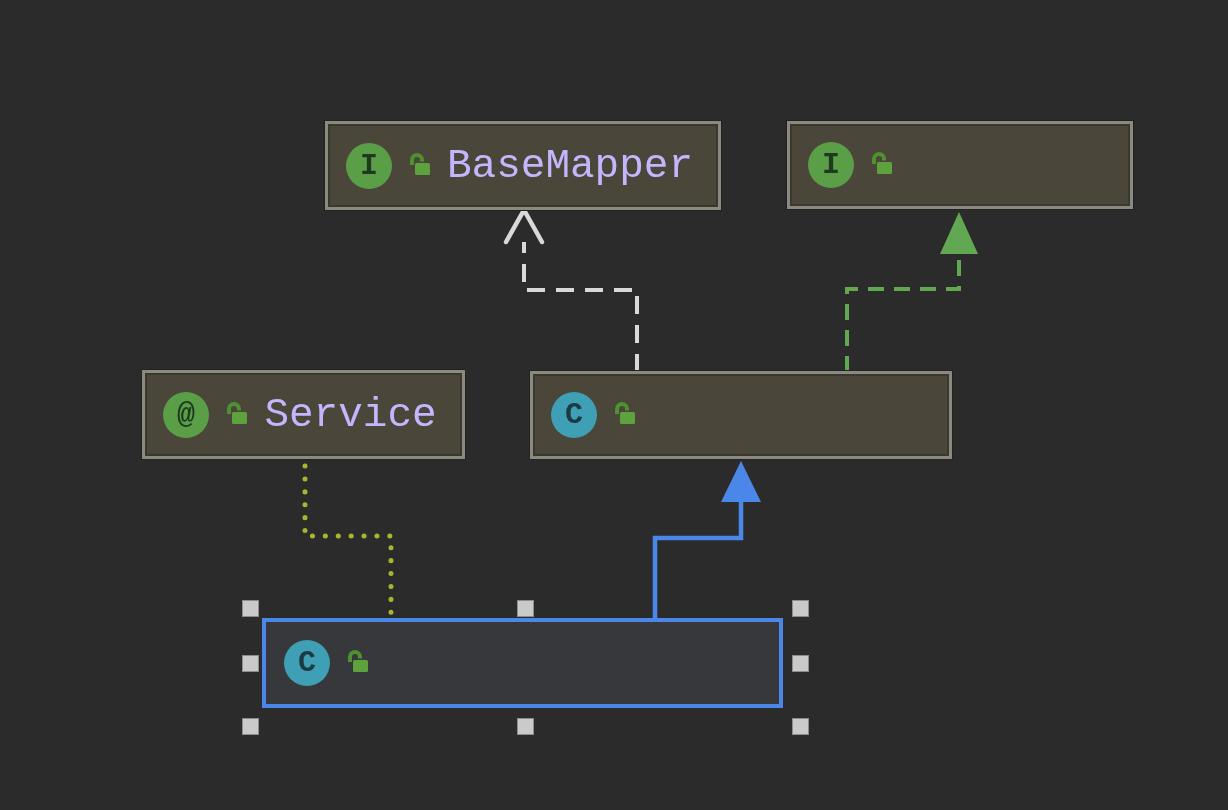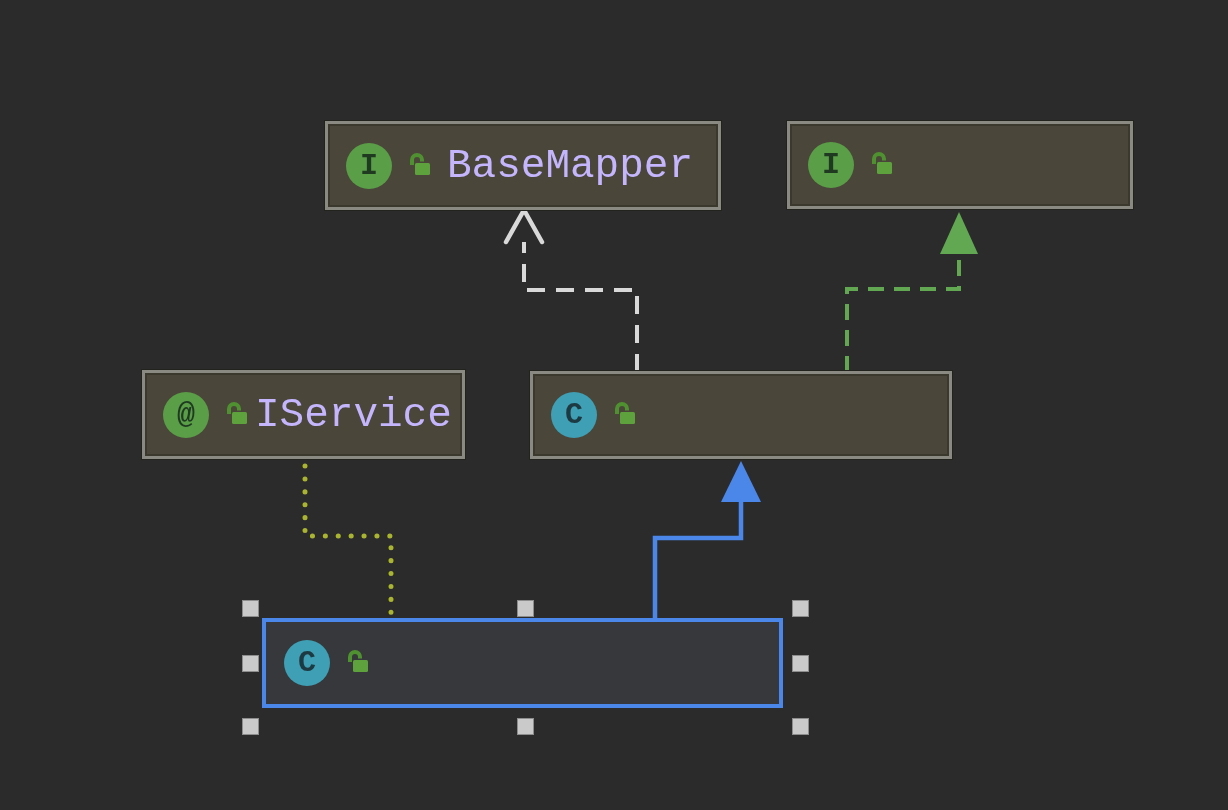--- a/index.html
+++ b/index.html
@@ -106,21 +106,21 @@
   </div>
 
   <div class="node" style="left:142px; top:370px; width:323px; height:89px;">
     <span class="badge badge-green">
       <span class="badge-letter">@</span>
     </span>
     <svg class="lock" viewBox="0 0 34 34">
       <path d="M8,16 v-5 a5,5 0 0 1 10,0 v1.5" fill="none" stroke="#4f9130" stroke-width="4"></path>
       <rect x="11" y="14" width="15" height="12" rx="1.5" fill="#5da23c"></rect>
     </svg>
-    <span class="label">IService</span>
+    <span class="label">Service</span>
   </div>
 
   <div class="node" style="left:530px; top:371px; width:422px; height:88px;">
     <span class="badge badge-teal">
       <span class="badge-letter">C</span>
     </span>
     <svg class="lock" viewBox="0 0 34 34">
       <path d="M8,16 v-5 a5,5 0 0 1 10,0 v1.5" fill="none" stroke="#4f9130" stroke-width="4"></path>
       <rect x="11" y="14" width="15" height="12" rx="1.5" fill="#5da23c"></rect>
     </svg>

